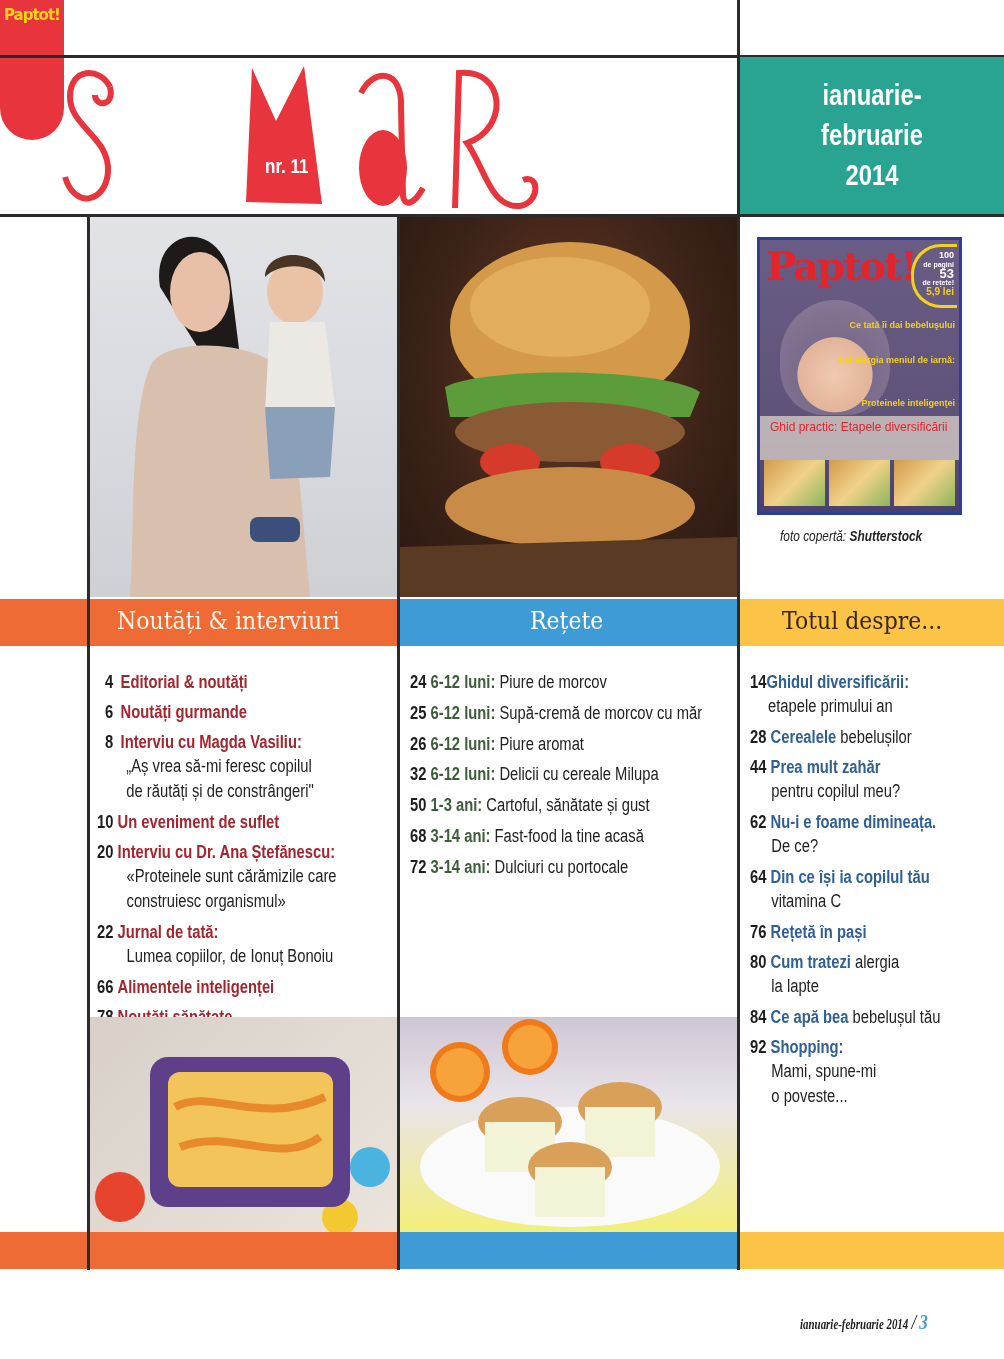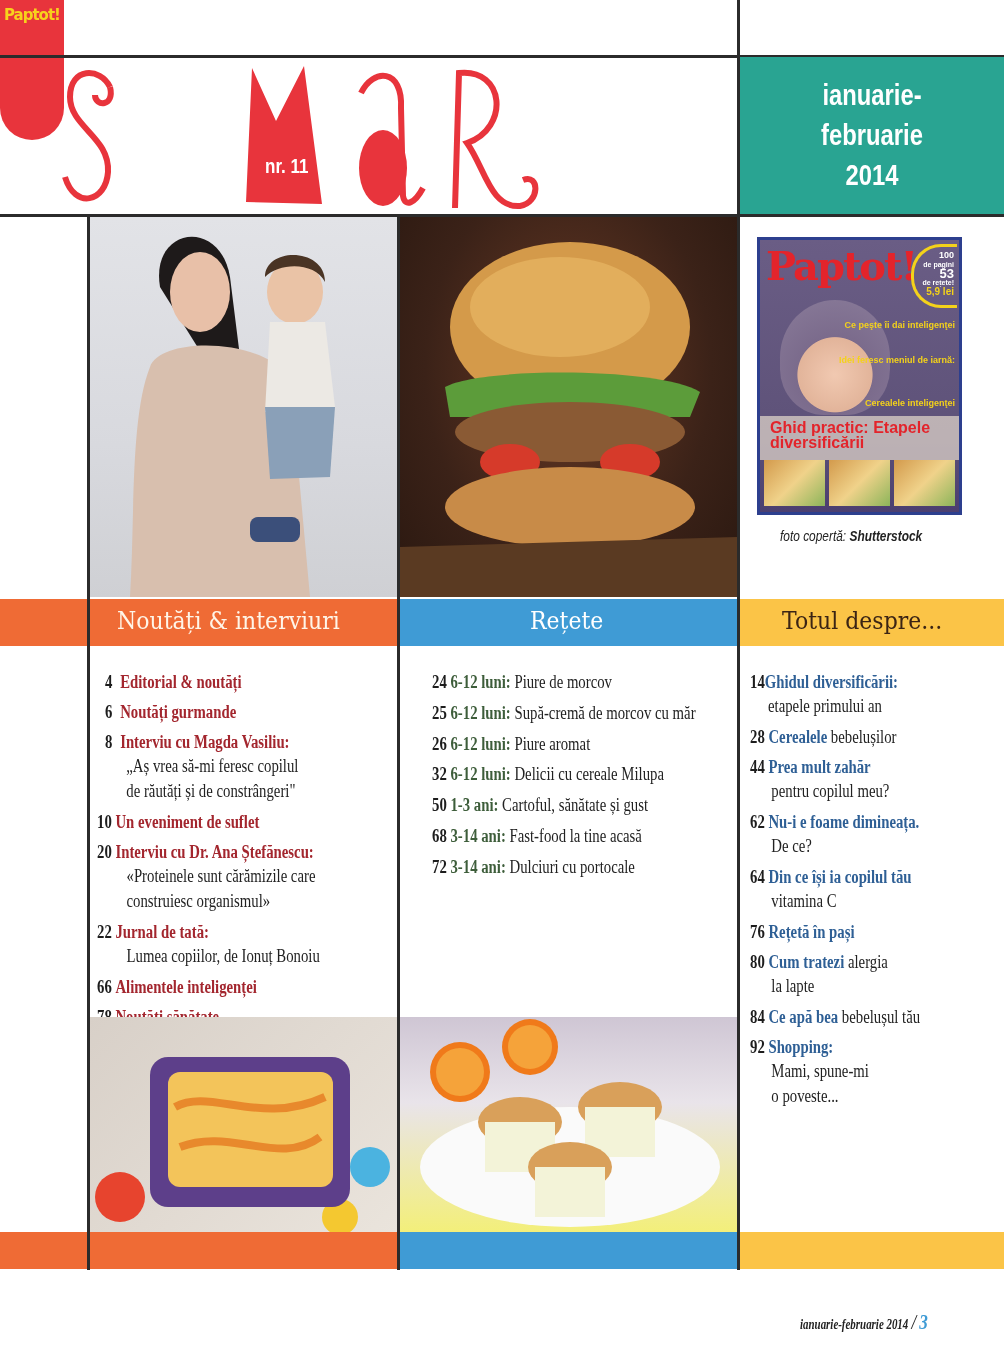--- a/index.html
+++ b/index.html
@@ -23,53 +23,53 @@
   .photo-lasagna { left: 90px; top: 1017px; width: 307px; height: 215px; background: linear-gradient(135deg, #d8d0c8, #eae4dc); }
   .photo-muffins { left: 400px; top: 1017px; width: 337px; height: 215px; background: linear-gradient(180deg, #cfc6d4 0%, #e9e4ea 40%, #f3ef7a 100%); }
 
   .cover { position: absolute; left: 757px; top: 237px; width: 205px; height: 278px; background: #2d3f8e; padding: 3px; }
   .cover-inner { width: 100%; height: 100%; background: linear-gradient(180deg, #6a5d85 0%, #5e5279 70%, #4b3f70 100%); position: relative; overflow: hidden; }
   .cover-title { position: absolute; left: 6px; top: 2px; font-family: "DejaVu Serif", serif; font-weight: bold; font-size: 40px; color: #e3242b; letter-spacing: -2px; }
   .cover-badge { position: absolute; right: 2px; top: 4px; width: 46px; height: 64px; border: 3px solid #f4d21a; border-radius: 30px 0 0 30px; border-right: none; color: #fff; font-size: 7px; text-align: right; padding: 4px 3px 0 0; line-height: 9px; font-weight: bold; }
   .cover-line { position: absolute; right: 4px; color: #f4d21a; font-weight: bold; font-size: 9px; text-align: right; line-height: 10px; }
   .cover-baby { position: absolute; left: 20px; top: 60px; width: 110px; height: 115px; border-radius: 50% 50% 40% 40%; background: radial-gradient(circle at 50% 65%, #f1c9b1 0%, #e2b49a 40%, #7b6b8c 41%, #8a7c9a 100%); }
   .cover-banner { position: absolute; left: 0; right: 0; top: 176px; height: 44px; background: rgba(220,210,200,0.75); }
-  .cover-banner-t { position: absolute; left: 10px; top: 180px; color: #e3242b; font-weight: bold; font-size: 16px; line-height: 15px; }
+  .cover-banner-t { position: absolute; left: 10px; top: 180px; color: #e3242b; font-weight: normal; font-size: 12px; line-height: 15px; }
   .cover-foods { position: absolute; left: 4px; right: 4px; bottom: 6px; height: 46px; display: flex; gap: 4px; }
   .cover-foods div { flex: 1; background: linear-gradient(135deg, #d39a4c, #f0d28a 50%, #8cb55a); }
 
   .caption { position: absolute; left: 780px; top: 528px; font-size: 14px; color: #222; font-style: italic; transform: scaleX(0.85); transform-origin: left; white-space: nowrap; }
   .caption b { font-weight: bold; }
 
   
   .band { position: absolute; top: 599px; height: 47px; }
   .band-orange { left: 0; width: 398px; background: #ef6b35; }
   .band-blue { left: 399px; width: 339px; background: #3f9bd5; }
   .band-yellow { left: 739px; width: 265px; background: #fbc447; }
   .band-title { position: absolute; top: 606px; font-family: "DejaVu Serif", serif; font-size: 25px; white-space: nowrap; }
   .t-orange { left: 117px; color: #fff5e8; transform: scaleX(0.88); transform-origin: left; }
   .t-blue { left: 530px; color: #fff; transform: scaleX(0.88); transform-origin: left; }
   .t-yellow { left: 782px; color: #3b2414; transform: scaleX(0.88); transform-origin: left; }
 
   .band-bot { position: absolute; top: 1232px; height: 37px; }
 
   
-  .toc { position: absolute; font-family: Liberation Serif, serif; }
+  .toc { position: absolute; font-family: Liberation Sans, sans-serif; }
   .toc-item { position: relative; margin-bottom: 7px; white-space: nowrap; }
   .toc-line { font-size: 18px; line-height: 23px; transform: scaleX(0.82); transform-origin: left; }
   .toc-num { font-weight: bold; color: #1d1d1d; display: inline-block; }
   .toc-head { font-weight: bold; }
   .toc-sub { font-weight: normal; color: #222; }
   .toc-cont { font-size: 18px; line-height: 25px; color: #222; transform: scaleX(0.82); transform-origin: left; }
   .c-red { color: #a3262e; }
   .c-green { color: #3d5d3a; }
   .c-blue { color: #2e5f95; }
 
   .toc-left { left: 105px; top: 671px; width: 290px; }
-  .toc-mid { left: 410px; top: 671px; width: 325px; margin-left: 22px; }
+  .toc-mid { left: 410px; top: 671px; width: 325px; }
   .toc-right { left: 750px; top: 671px; width: 250px; }
 
   .toc-mid .toc-item { margin-bottom: 7.8px; }
 
   .footer { position: absolute; left: 800px; top: 1309px; font-size: 14px; color: #222; white-space: nowrap; font-weight: bold; transform: scaleX(0.78); transform-origin: left; font-family: "Liberation Serif", serif; font-style: italic; }
   .footer .slash { font-size: 22px; font-weight: normal; color: #222; margin: 0 4px; }
   .footer .pg { color: #3f9bd5; font-size: 22px; font-weight: bold; }
 </style>
 </head>
 <body>
@@ -136,23 +136,23 @@
   <div class="cover-inner">
     <div class="cover-baby"></div>
     <div class="cover-title">Paptot!</div>
     <div class="cover-badge">
       <div style="font-size:9px">100</div>
       <div>de pagini</div>
       <div style="font-size:13px">53</div>
       <div>de rețete!</div>
       <div style="font-size:10px;color:#f4d21a">5,9 lei</div>
     </div>
-    <div class="cover-line" style="top:80px">Ce peşte îi dai inteligenţei</div>
-    <div class="cover-line" style="top:115px">Idei feresc meniul de iarnă:</div>
-    <div class="cover-line" style="top:158px">Cerealele inteligenţei</div>
+    <div class="cover-line" style="top:80px">Ce tată îi dai bebeluşului</div>
+    <div class="cover-line" style="top:115px">Idei alergia meniul de iarnă:</div>
+    <div class="cover-line" style="top:158px">Proteinele inteligenţei</div>
     <div class="cover-banner"></div>
     <div class="cover-banner-t" style="width:180px;white-space:normal;">Ghid practic: Etapele diversificării</div>
     <div class="cover-foods">
         <div></div>
         <div></div>
         <div></div>
       </div>
   </div>
 </div>
 <div class="caption">

